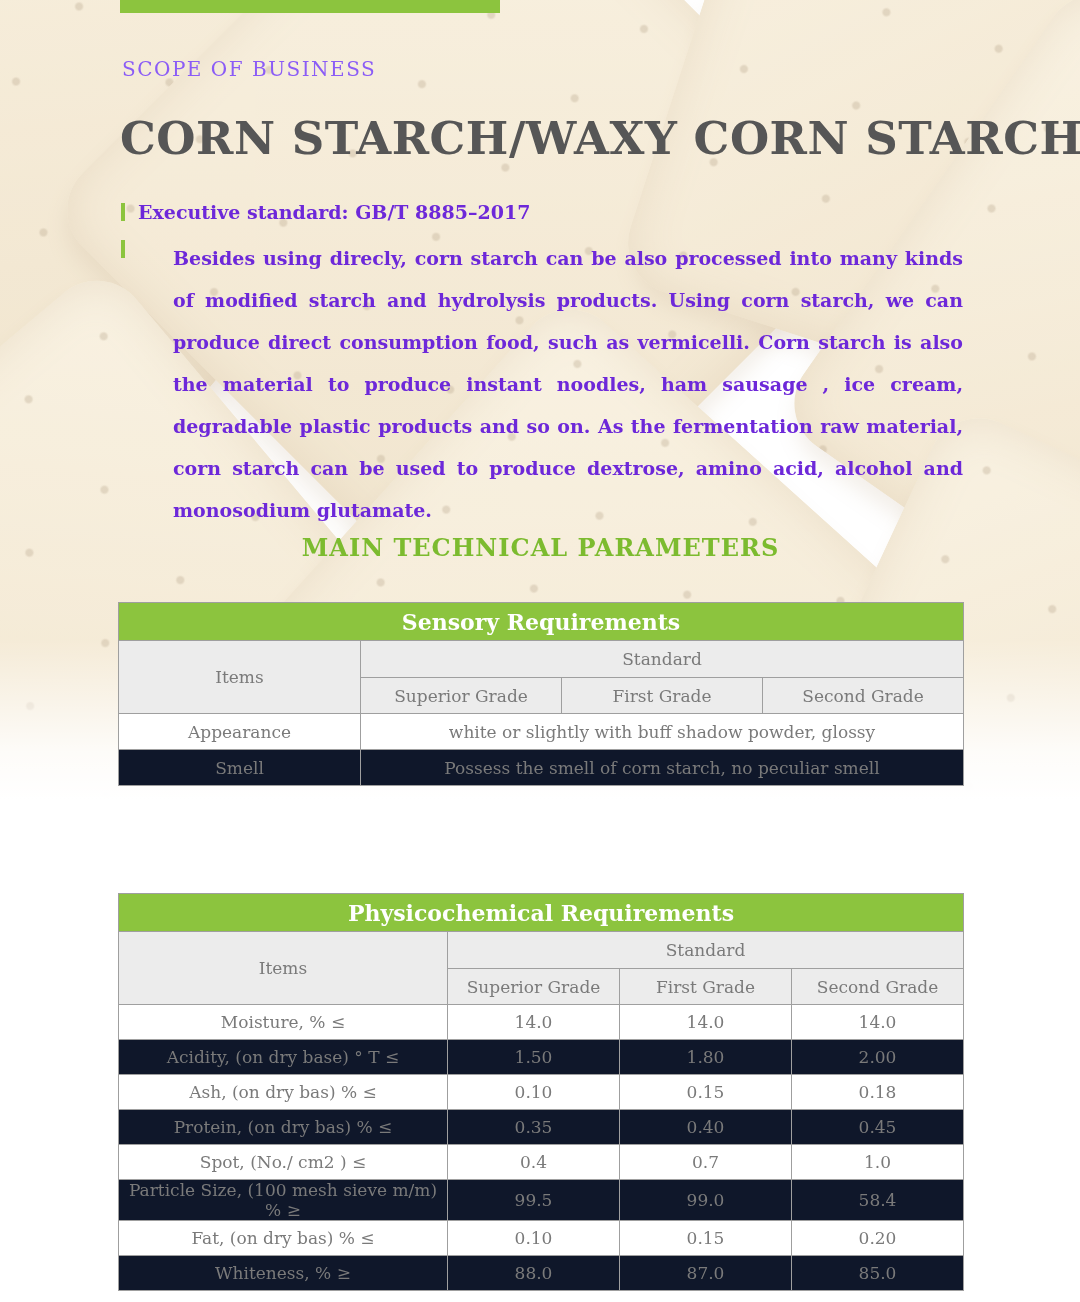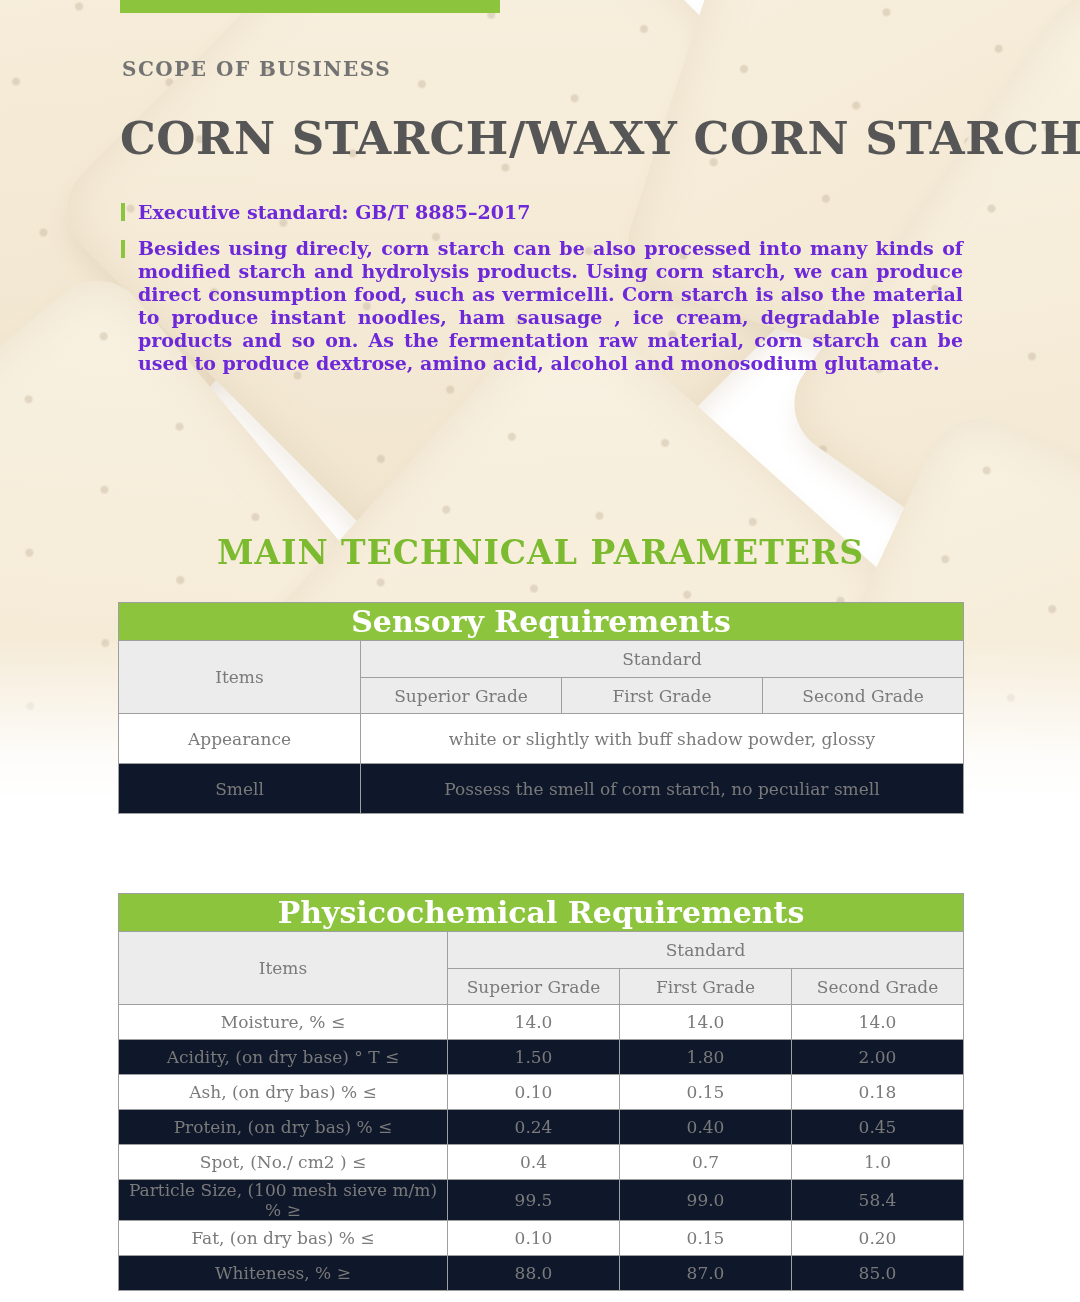--- a/index.html
+++ b/index.html
@@ -27,55 +27,55 @@
       rgba(255,255,255,.46) 0%,
       rgba(255,255,255,.46) 80%,
       rgba(255,255,255,.92) 94%,
       #ffffff 100%);
   }
   
   .topbar { position:absolute; left:120px; top:0; width:380px; height:13px; background:var(--green,#8CC43E); z-index:5; }
   .content { position:absolute; left:118px; top:0; width:845px; z-index:4; }
   .scope-label {
     position:absolute; left:4px; top:57px;
-    font-size:20px; font-weight:bold; letter-spacing:1.5px; color:#737373;
+    font-size:20px; font-weight:normal; letter-spacing:1.5px; color:#8b5cf6;
   }
   .page-title {
     position:absolute; left:2px; top:112px; width:845px;
     font-size:45px; font-weight:bold; color:#565656; letter-spacing:0.5px;
     white-space:nowrap;
   }
   .bullets { position:absolute; left:20px; top:200px; width:825px; }
   .bullet { position:relative; margin-bottom:13px; }
   .bullet-mark {
     position:absolute; left:-17px; top:3px; width:4px; height:18px;
     background:var(--green,#8CC43E);
   }
   .bullet-text {
     font-size:19px; font-weight:bold; color:#6d28d9; line-height:24px;
   }
-  .bullet-text.para { line-height:23px; text-align:justify; }
+  .bullet-text.para { line-height:42px; text-align:justify;margin-left:35px; }
   .section-heading {
     position:absolute; left:0; top:533px; width:845px;
-    text-align:center; font-size:33px; font-weight:bold;
+    text-align:center; font-size:24px; font-weight:bold;
     color:var(--heading-green,#7CBB2F); letter-spacing:1px;
   }
   
   table { border-collapse:collapse; width:845px; table-layout:fixed;
           font-size:17px; color:#7a7a7a; background:#fff; }
   table, th, td { border:1px solid #9f9f9f; }
   th, td { font-weight:normal; text-align:center; vertical-align:middle; padding:0 6px; }
   .tbl-green {
     background:var(--green,#8CC43E); color:#ffffff;
-    font-size:30px; font-weight:bold; height:38px; border-color:#9f9f9f;
+    font-size:22px; font-weight:bold; height:38px; border-color:#9f9f9f;
   }
   .hdr { background:#ECECEC; }
   .row-standard th { height:37px;margin-top:20px; }
   .row-grades th { height:36px; }
-  .sensory tbody td { height:50px; }
+  .sensory tbody td { height:36px; }
   .physico tbody td { height:35px; }
   .row-gray td { background:#0f172a; }
   .row-white td { background:#ffffff; }
   .tbl-sensory { position:absolute; left:0; top:602px; }
   .tbl-physico { position:absolute; left:0; top:893px; }
 </style>
 </head>
 <body>
 
 <div class="bg">
@@ -178,21 +178,21 @@
         <td>2.00</td>
       </tr>
       <tr class="row-white">
         <td>Ash, (on dry bas) % ≤</td>
         <td>0.10</td>
         <td>0.15</td>
         <td>0.18</td>
       </tr>
       <tr class="row-gray">
         <td>Protein, (on dry bas) % ≤</td>
-        <td>0.24</td>
+        <td>0.35</td>
         <td>0.40</td>
         <td>0.45</td>
       </tr>
       <tr class="row-white">
         <td>Spot, (No./ cm2 ) ≤</td>
         <td>0.4</td>
         <td>0.7</td>
         <td>1.0</td>
       </tr>
       <tr class="row-gray">

